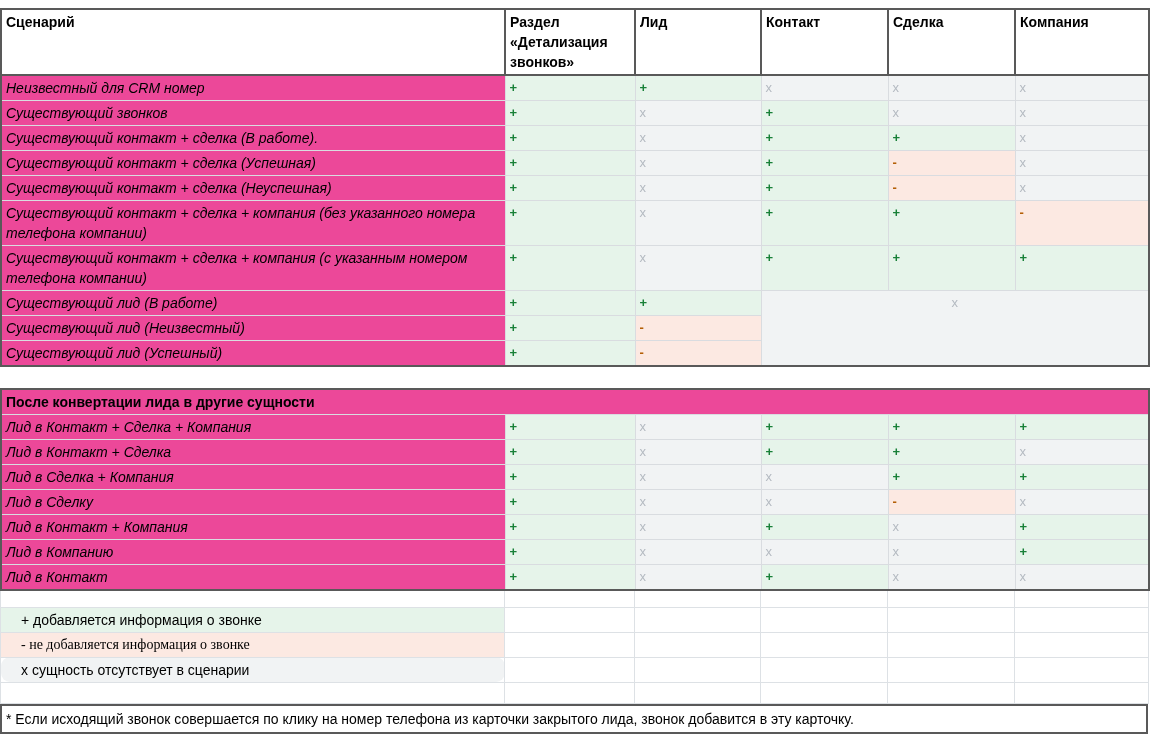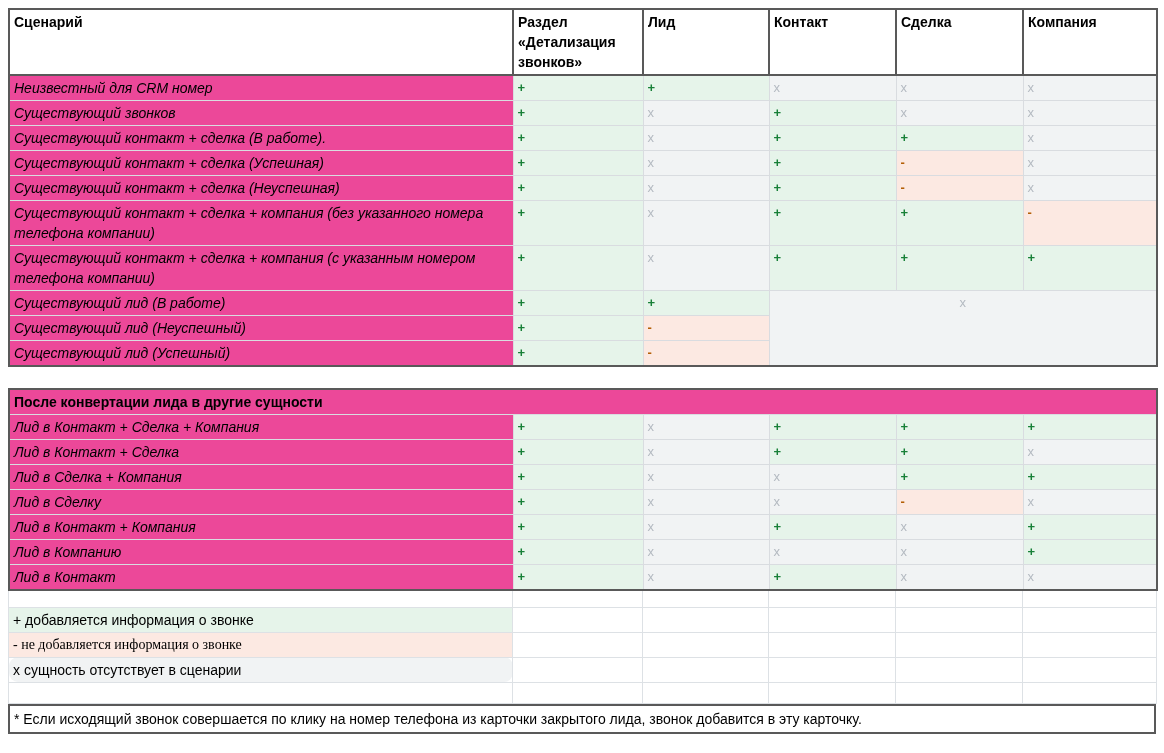--- a/index.html
+++ b/index.html
@@ -16,21 +16,21 @@
   * { box-sizing: border-box; }
   html, body {
     margin: 0; padding: 0;
     width: 1164px; height: 753px;
     background: #ffffff;
     font-family: "Liberation Sans", sans-serif;
     font-size: 14px;
     color: #000000;
     overflow: hidden;
   }
-  .sheet { position: absolute; left: 8px; top: 8px; width: 1148px; }
+  .sheet { position: absolute; left: 0; top: 8px; width: 1148px; }
 
   table { border-collapse: collapse; table-layout: fixed; width: 1148px; }
 
   .matrix { border: 2px solid var(--dark-border); }
   .matrix th {
     border: 2px solid var(--dark-border);
     background: #ffffff;
     font-weight: bold;
     text-align: left;
     vertical-align: top;
@@ -58,21 +58,21 @@
     border: 2px solid var(--dark-border);
     font-weight: bold;
     padding: 2px 4px;
     line-height: 20px;
     height: 25px;
     background: #ec4899;
   }
 
   .bottom-grid td {
     border: 1px solid var(--grid-line-light);
-    padding: 2px 4px;
+    padding: 2px 20px;
     line-height: 20px;
     height: 25px;
     vertical-align: top;
     margin-left: 36px;
   }
   .bottom-grid tr.spacer-top td { height: 16px; border-top: none; }
   .bottom-grid tr.spacer-mid td { height: 21px; }
   .legend-plus { background: var(--green-bg); }
   .legend-minus { background: var(--pink-bg); font-family: Liberation Serif, serif; }
   .legend-x { background: var(--gray-bg); border-radius: 9px; }
@@ -168,21 +168,21 @@
           <td class="mark-cell cell-plus">+</td>
           <td class="mark-cell cell-plus">+</td>
         </tr>
         <tr>
           <td class="label-cell">Существующий лид (В работе)</td>
           <td class="mark-cell cell-plus">+</td>
           <td class="mark-cell cell-plus">+</td>
           <td class="mark-cell cell-x merged-x" colspan="3" rowspan="3">x</td>
         </tr>
         <tr>
-          <td class="label-cell">Существующий лид (Неуспешный)</td>
+          <td class="label-cell">Существующий лид (Неизвестный)</td>
           <td class="mark-cell cell-plus">+</td>
           <td class="mark-cell cell-minus">-</td>
         </tr>
         <tr>
           <td class="label-cell">Существующий лид (Успешный)</td>
           <td class="mark-cell cell-plus">+</td>
           <td class="mark-cell cell-minus">-</td>
         </tr>
       </tbody>
   </table>

